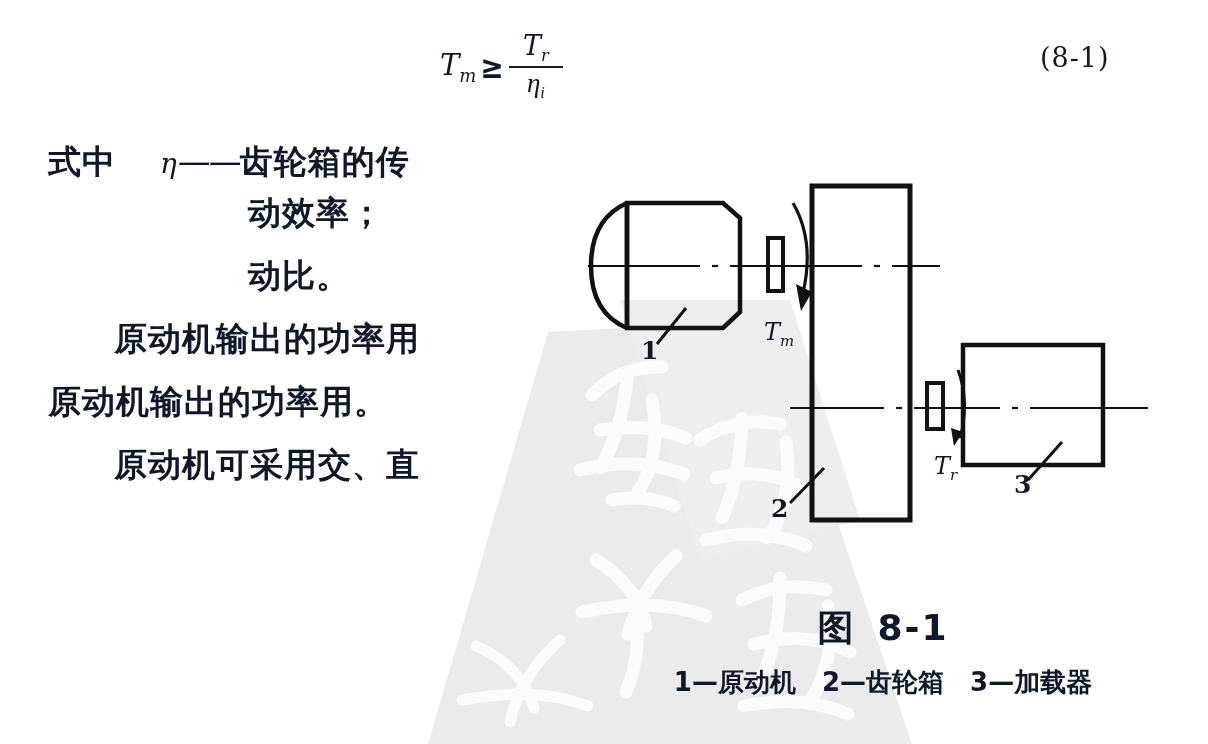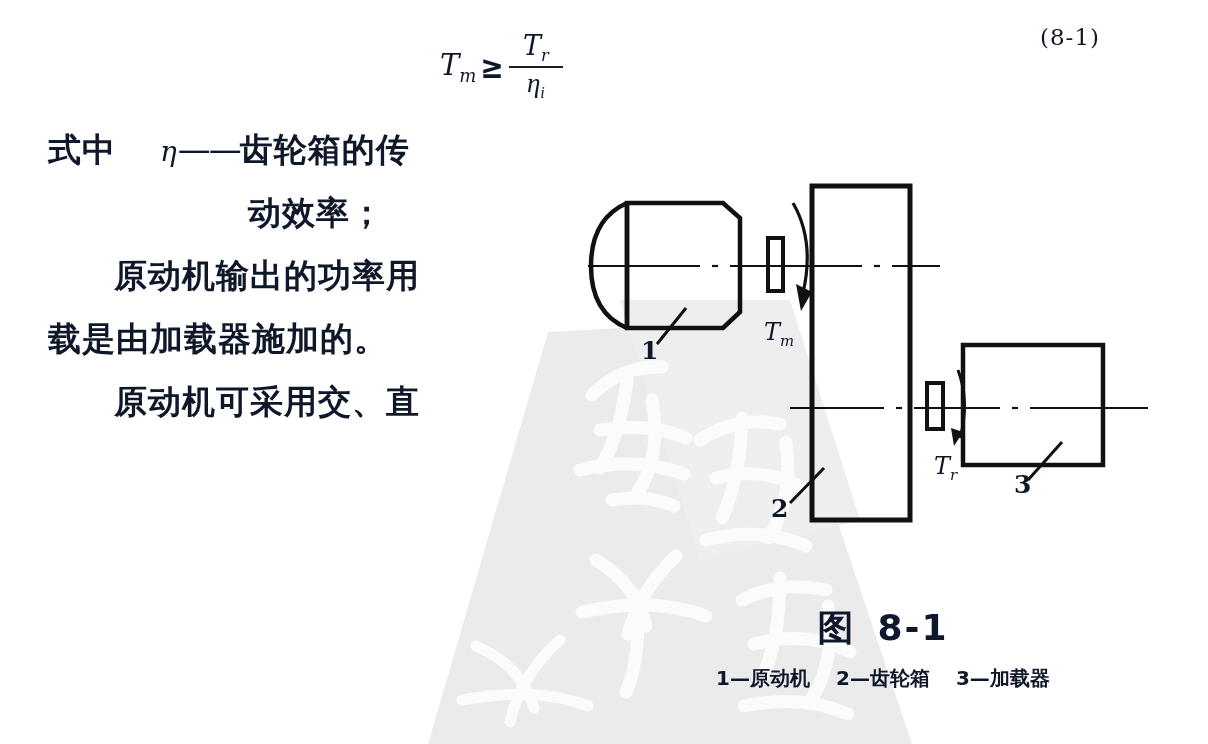--- a/index.html
+++ b/index.html
@@ -74,23 +74,23 @@
     width: 100%;
     min-width: 54px;
     height: 2px;
     background: #1a1a1a;
   }
   .fraction sub { font-size: 0.6em; }
 
   #equation-number {
     position: absolute;
     left: 1040px;
-    top: 24px;
-    font-family: "DejaVu Serif", "Liberation Serif", serif;
-    font-size: 23px;
+    top: 42px;
+    font-family: "DejaVu Serif", "Liberation Serif", serif;
+    font-size: 27px;
     letter-spacing: 1px;
     white-space: nowrap;
     z-index: 3;
   }
 
   
   #text-column {
     position: absolute;
     left: 48px;
     top: 128px;
@@ -101,20 +101,21 @@
     position: relative;
     height: 63px;
     font-size: 33px;
     font-weight: 700;
     white-space: nowrap;
     letter-spacing: 1px;
     font-family: "DejaVu Sans", "Liberation Sans", sans-serif;
   }
   .tl .lbl {
     display: inline-block;
+    margin-top: 12px;
   }
   .tl .sym {
     font-family: "DejaVu Serif", "Liberation Serif", serif;
     font-style: italic;
     font-weight: 400;
     font-size: 28px;
   }
   .tl .dash {
     letter-spacing: -2px;
     font-weight: 500;
@@ -166,21 +167,21 @@
   }
   #caption-title {
     font-size: 36px;
     font-weight: 700;
     letter-spacing: 2px;
     margin-bottom: 12px;
     font-family: "DejaVu Sans", "Liberation Sans", sans-serif;
   }
   #caption-title .cap-sep { display: inline-block; width: 22px; }
   #caption-legend {
-    font-size: 20px;
+    font-size: 26px;
     font-weight: 700;
     letter-spacing: 0px;
     white-space: nowrap;
     font-family: "DejaVu Sans", "Liberation Sans", sans-serif;
   }
   #caption-legend .leg-item { display: inline-block; }
   #caption-legend .leg-gap { display: inline-block; width: 26px; }
 </style>
 </head>
 <body>
@@ -258,23 +259,26 @@
 
     <div class="tl">
       <span class="lbl">式中</span><span style="display:inline-block;width:44px"></span><span class="sym">η</span><span class="dash">——</span><span>齿轮箱的传</span>
     </div>
 
     <div class="tl indent-hang">
       <span>动效率；</span>
     </div>
 
 
+    <div class="tl indent-hang">
+      <span>动比。</span>
+    </div>
 
     <div class="tl indent-para">原动机输出的功率用</div>
-    <div class="tl">载是由加载器施加的。</div>
+    <div class="tl">原动机输出的功率用。</div>
     <div class="tl indent-para">原动机可采用交、直</div>
   </div>
 
   <svg id="figure" viewBox="560 150 640 400" xmlns="http://www.w3.org/2000/svg">
 
     <g stroke="#111" stroke-width="2.2" fill="none">
       <line x1="588" y1="266" x2="700" y2="266"></line>
       <line x1="712" y1="266" x2="718" y2="266"></line>
       <line x1="730" y1="266" x2="862" y2="266"></line>
       <line x1="874" y1="266" x2="880" y2="266"></line>

